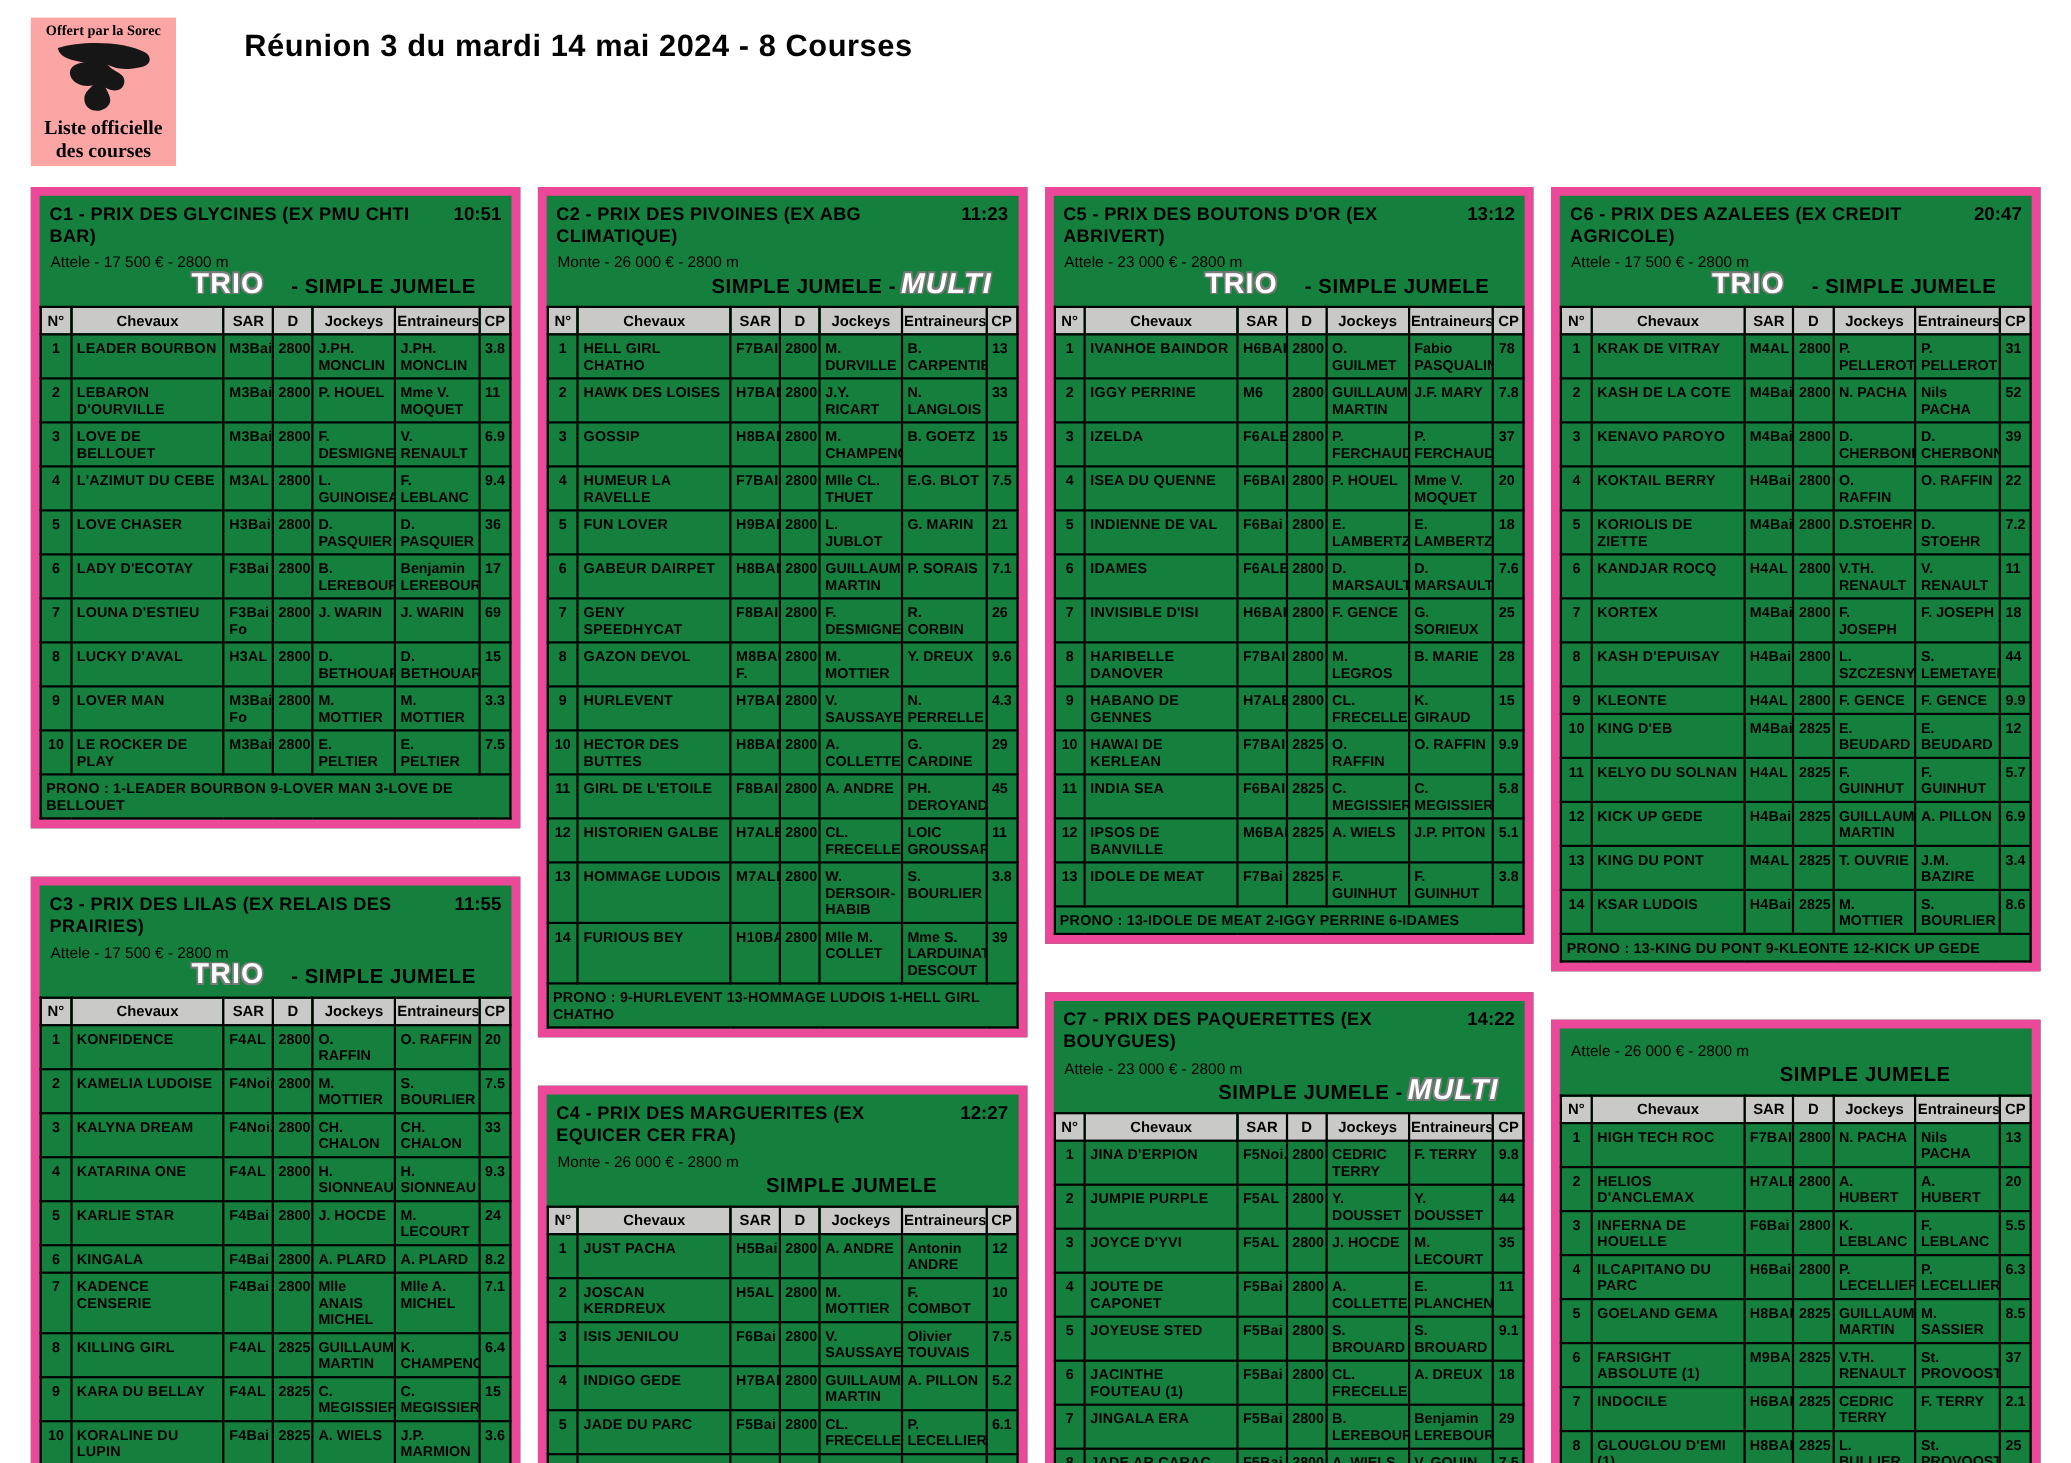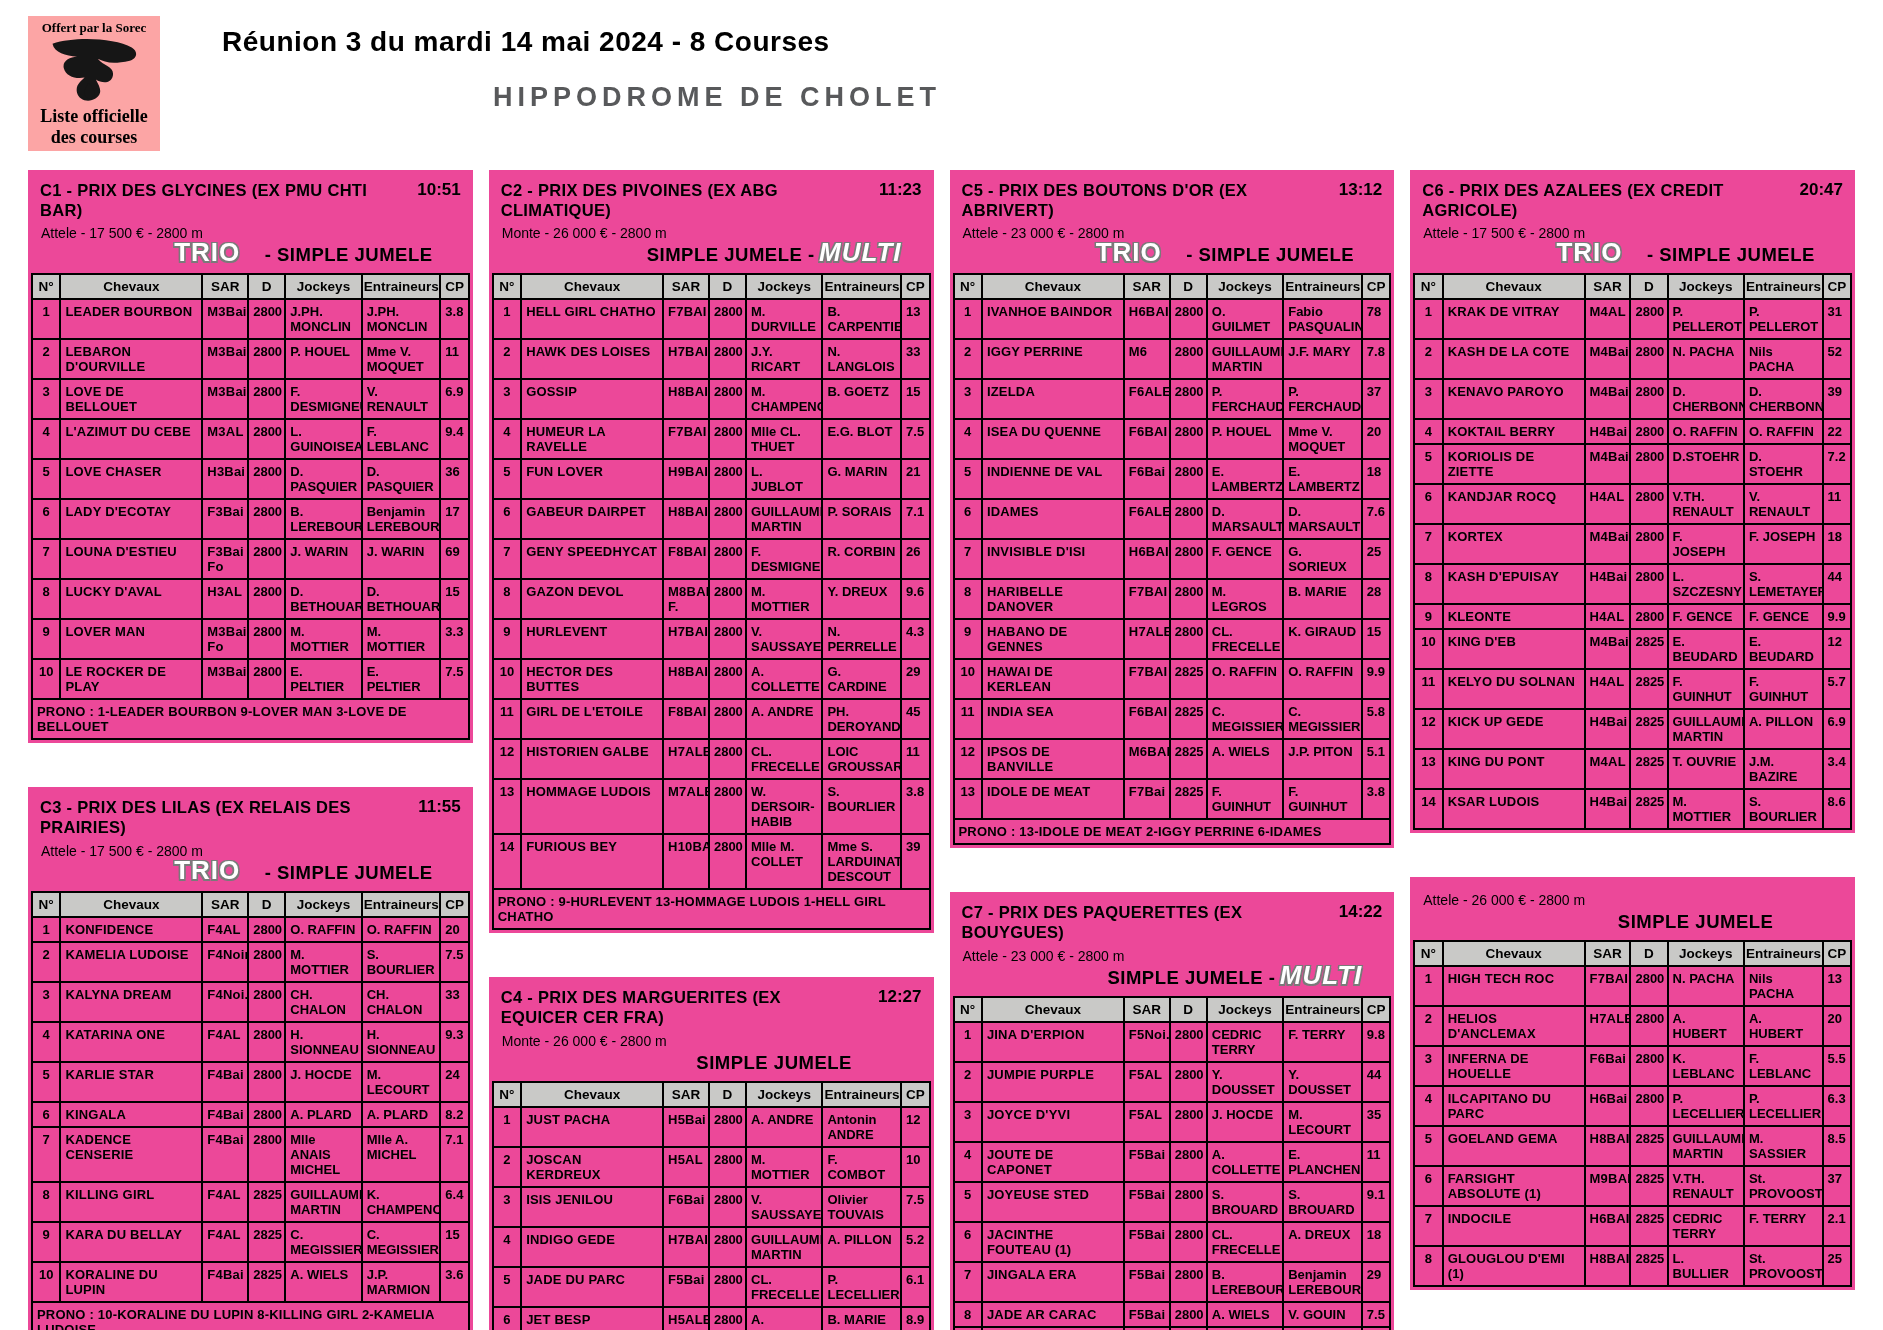--- a/index.html
+++ b/index.html
@@ -10,21 +10,21 @@
   .logo{width:128px;background:#fca5a5;text-align:center;padding:4px 2px;font-family:"Liberation Serif",serif;font-weight:bold;}
   .logo-top{font-size:13px;}
   .logo-bottom{font-size:18px;line-height:1.15;}
   .logo svg{display:block;margin:2px auto;height:66px;width:100px;}
   .titles{padding-top:10px;width:990px;}
   .main-title{font-size:28px;font-weight:bold;letter-spacing:.5px;}
   .sub-title{font-size:27px;font-weight:bold;color:#58595b;letter-spacing:5px;text-align:center;margin-top:24px;}
   
   .race-grid{display:grid;grid-template-columns:repeat(4,1fr);column-gap:16px;align-items:start;}
   .race-col{display:flex;flex-direction:column;gap:44px;}
-  .race-card{border:3px solid #ec4899;background:#ec4899;}
+  .race-card{border:8px solid #ec4899;background:#15803d;}
   .race-head{padding:7px 9px 1px 9px;}
   .race-title-row{display:flex;justify-content:space-between;align-items:flex-start;}
   .race-title{font-size:16.5px;font-weight:bold;line-height:1.22;max-width:330px;letter-spacing:.3px;}
   .race-time{font-size:17px;font-weight:bold;padding-left:6px;}
   .race-cond{font-size:14px;margin:5px 0 0 1px;}
   .bet-line{text-align:center;padding:0 4px 2px 110px;white-space:nowrap;margin-top:-4px;}
   .bet-big{font-size:26px;font-weight:bold;color:#fff;
     text-shadow:-1.5px -1.5px 0 #7a7a7a,1.5px -1.5px 0 #7a7a7a,-1.5px 1.5px 0 #7a7a7a,1.5px 1.5px 0 #7a7a7a;
     letter-spacing:1px;}
   .bet-plain{font-size:18.5px;font-weight:bold;letter-spacing:.5px;margin-left:20px;}
@@ -51,21 +51,20 @@
       <svg viewBox="0 0 100 70">
         <path fill="#161616" d="M6,6 C30,-2 72,0 90,10 C97,14 96,22 88,24 C70,28 62,26 54,22 C60,30 72,30 70,40
                  C68,49 58,48 52,44 C56,52 60,58 52,64 C44,69 34,66 32,58 C30,50 36,46 40,42
                  C30,44 20,40 18,32 C16,25 24,20 32,20 C20,18 8,16 6,6 Z"></path>
         <path fill="#161616" d="M44,48 C40,54 38,60 42,63 C47,66 52,62 50,56 C49,52 46,50 44,48 Z"></path>
       </svg>
       <div class="logo-bottom">Liste officielle des courses</div>
     </div>
     <div class="titles">
       <div class="main-title">Réunion 3 du mardi 14 mai 2024 - 8 Courses</div>
-      <div class="sub-title">HIPPODROME DE CHOLET</div>
     </div>
   </div>
 
   <div class="race-grid">
     <div class="race-col">
         <div class="race-card">
     <div class="race-head">
       <div class="race-title-row">
         <div class="race-title">C1 -  PRIX DES GLYCINES (EX PMU CHTI BAR)</div>
         <div class="race-time">10:51</div>
@@ -1022,20 +1021,23 @@
   </tr>
               <tr class="horse-row">
     <td class="c-num">14</td>
     <td class="c-name">KSAR LUDOIS</td>
     <td class="c-sar">H4Bai</td>
     <td class="c-d">2825</td>
     <td class="c-jockey">M. MOTTIER</td>
     <td class="c-trainer">S. BOURLIER</td>
     <td class="c-cp">8.6</td>
   </tr>
+              <tr>
+    <td class="prono" colspan="7">PRONO : 13-KING DU PONT 9-KLEONTE 12-KICK UP GEDE</td>
+  </tr>
             </tbody>
     </table>
   </div>
         <div class="race-card">
     <div class="race-head">
       <div class="race-cond">Attele - 26 000 € - 2800 m</div>
       <div class="bet-line">
         <span class="bet-big"></span>
         <span class="bet-plain">SIMPLE JUMELE</span>
         <span class="bet-multi"></span>

